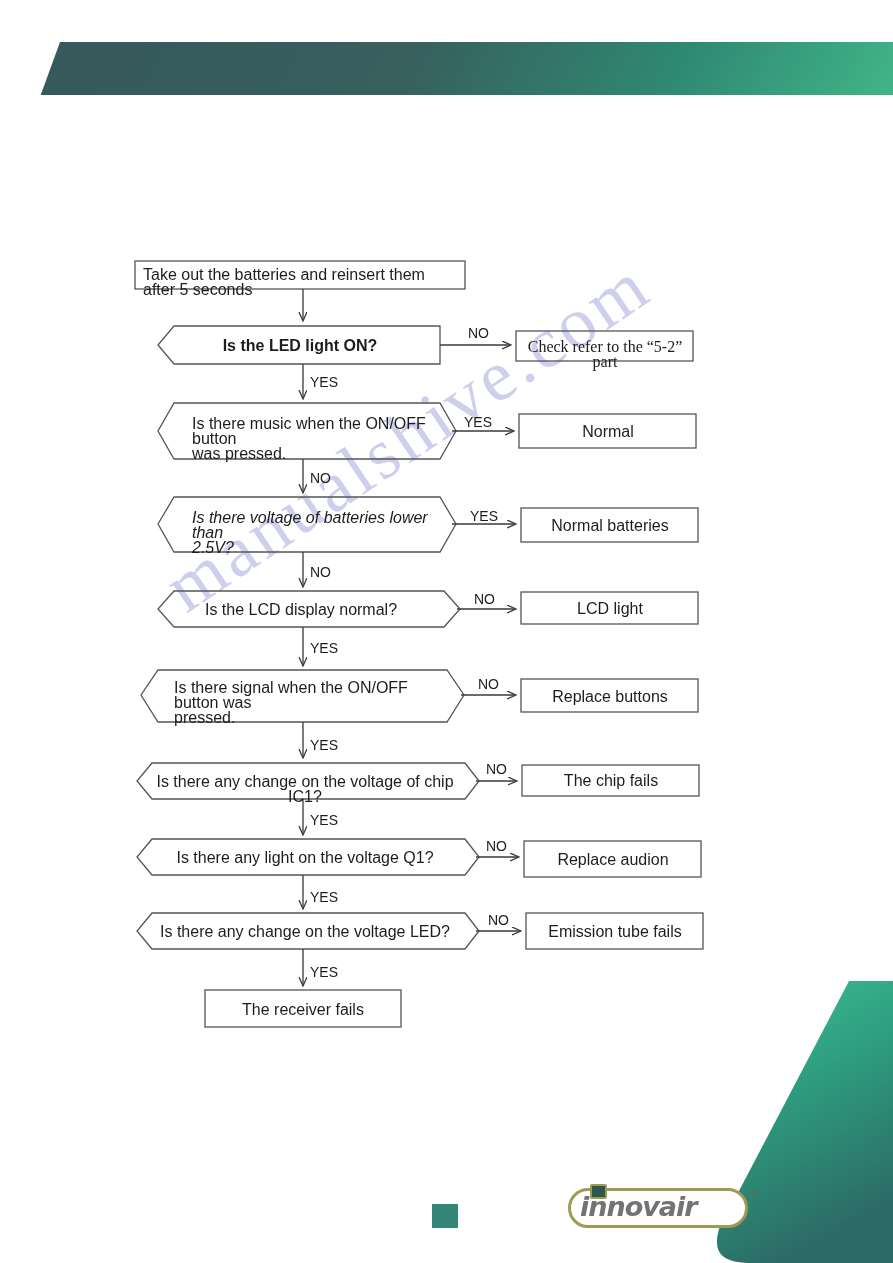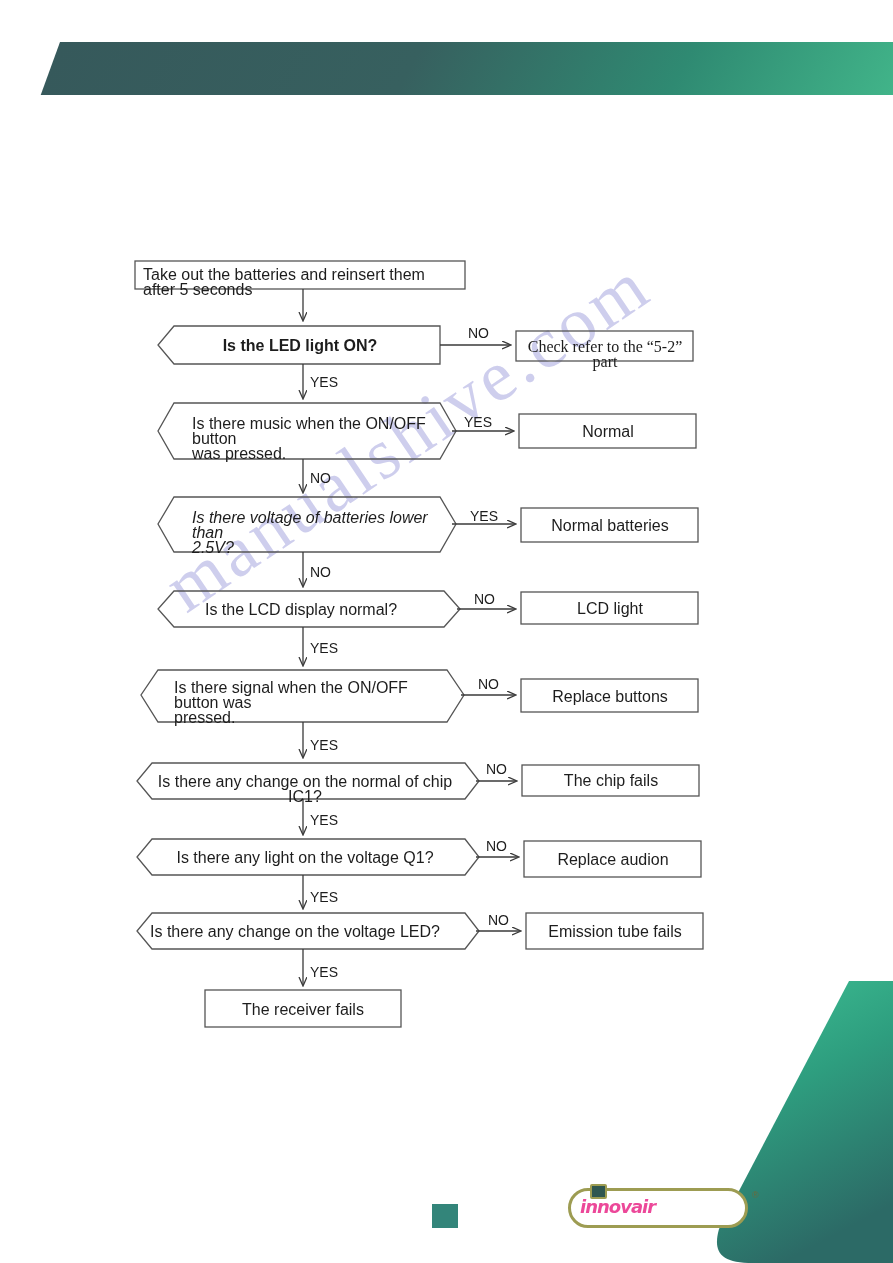--- a/index.html
+++ b/index.html
@@ -74,23 +74,23 @@
     box-sizing: border-box;
     background: #ffffff;
   }
   #logo-text {
     position: absolute;
     left: 12px;
     top: 3px;
     font-family: "DejaVu Sans", sans-serif;
     font-weight: bold;
     font-style: italic;
-    font-size: 18px;
+    font-size: 27px;
     letter-spacing: -1px;
-    color: #ec4899;
+    color: #737373;
     line-height: 32px;
   }
   #logo-dot {
     position: absolute;
     left: 22px;
     top: -4px;
     width: 13px;
     height: 11px;
     background: #2f5650;
     border: 2px solid #9d9c52;
@@ -264,29 +264,29 @@
 
     <div class="node-label" style="left:170px; top:602px; width:262px; text-align:center;">Is the LCD display normal?</div>
 
     <div class="node-label" style="left:525px; top:601px; width:170px; text-align:center;">LCD light</div>
 
     <div class="node-label" style="left:174px; top:680px; width:268px; text-align:left;">Is there signal when the ON/OFF button was
 pressed.</div>
 
     <div class="node-label" style="left:525px; top:689px; width:170px; text-align:center;">Replace buttons</div>
 
-    <div class="node-label" style="left:150px; top:774px; width:310px; text-align:center;">Is there any change on the normal of chip IC1?</div>
+    <div class="node-label" style="left:150px; top:774px; width:310px; text-align:center;">Is there any change on the voltage of chip IC1?</div>
 
     <div class="node-label" style="left:526px; top:773px; width:170px; text-align:center;">The chip fails</div>
 
     <div class="node-label" style="left:150px; top:850px; width:310px; text-align:center;">Is there any light on the voltage Q1?</div>
 
     <div class="node-label" style="left:528px; top:852px; width:170px; text-align:center;">Replace audion</div>
 
-    <div class="node-label" style="left:150px; top:924px; width:310px; ">Is there any change on the voltage LED?</div>
+    <div class="node-label" style="left:150px; top:924px; width:310px; text-align:center;">Is there any change on the voltage LED?</div>
 
     <div class="node-label" style="left:530px; top:924px; width:170px; text-align:center;">Emission tube fails</div>
 
     <div class="node-label" style="left:205px; top:1002px; width:196px; text-align:center;">The receiver fails</div>
   </div>
 
   <div>
     <div class="edge-label" style="left:468px; top:325px;">NO</div>
     <div class="edge-label" style="left:310px; top:374px;">YES</div>
 

